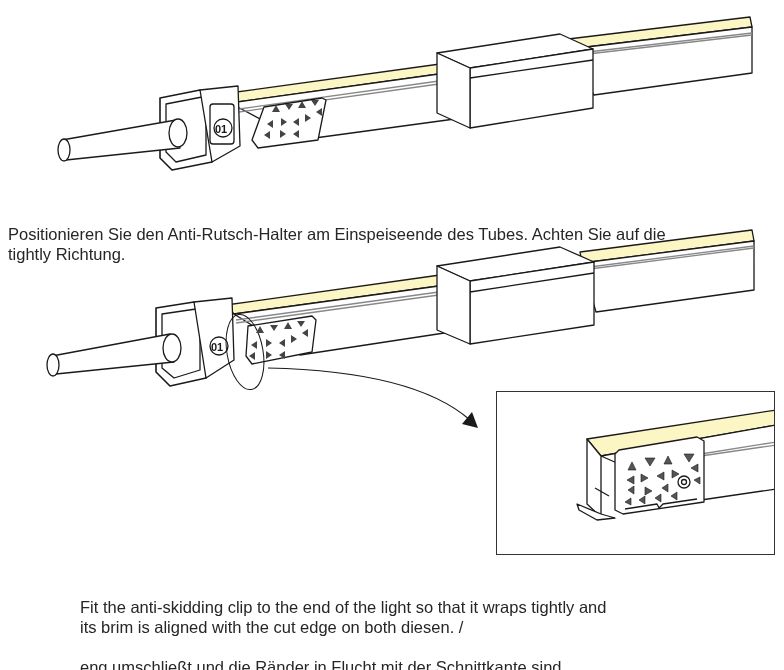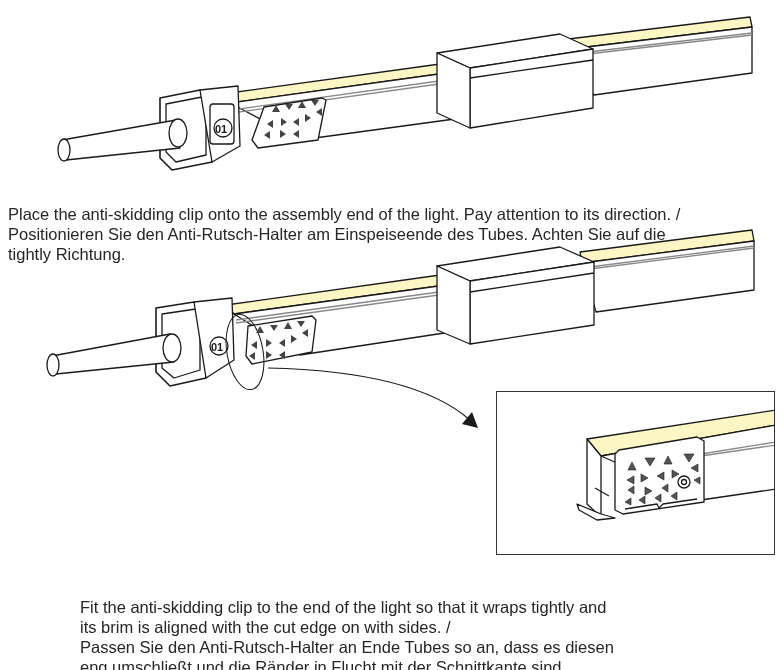--- a/index.html
+++ b/index.html
@@ -58,21 +58,21 @@
     <polygon points="293,122 299,118 299,126"></polygon>
     <polygon points="305,114 311,118 305,122"></polygon>
     <polygon points="316,112 322,108 322,116"></polygon>
     <polygon points="264,135 270,131 270,139"></polygon>
     <polygon points="280,130 286,134 280,138"></polygon>
     <polygon points="293,134 299,130 299,138"></polygon>
   </g>
 </svg>
 
 <p class="text-block" id="step1-text">
-  <span>Place the anti-skidding clip onto the assembly end of the light. Pay attention to its direction. /</span><br>
+  <br>
   <span class="it">Positionieren Sie den Anti-Rutsch-Halter am Einspeiseende des Tubes. Achten Sie auf die</span><br>
   <span class="it">tightly Richtung.</span>
 </p>
 
 <svg class="illus" width="784" height="440" viewBox="0 0 784 440" style="top:0;">
   <g fill="none" stroke="#1a1a1a" stroke-width="1.3" stroke-linejoin="round">
     <polygon points="580,252 752,230 754,241 582,263" fill="#fbf6c4"></polygon>
     <polygon points="582,263 754,241 754,290 596,312" fill="#fff"></polygon>
     <line x1="582" y1="268" x2="754" y2="246" stroke="#888"></line>
     <line x1="582" y1="270" x2="754" y2="248" stroke="#888"></line>
@@ -147,16 +147,16 @@
       <polygon points="128,110 134,106 134,113"></polygon>
       <polygon points="142,108 148,104 148,112"></polygon>
       <polygon points="158,106 164,102 164,110"></polygon>
       <polygon points="174,104 180,100 180,108"></polygon>
     </g>
   </svg>
 </div>
 
 <p class="text-block" id="step2-text">
   <span>Fit the anti-skidding clip to the end of the light so that it wraps tightly and</span><br>
-  <span>its brim is aligned with the cut edge on with sides. /</span><br>
-  <span class="it">Passen Sie den Anti-Rutsch-Halter an Ende Tubes so an, dass es diesen</span><br>
+  <span>its brim is aligned with the cut edge on both diesen. /</span><br>
+  <br>
   <span class="it">eng umschließt und die Ränder in Flucht mit der Schnittkante sind.</span>
 </p>
 
 </body></html>

